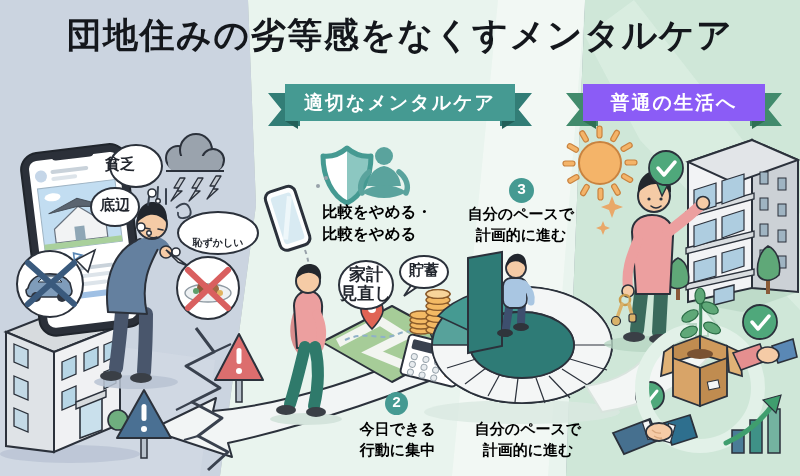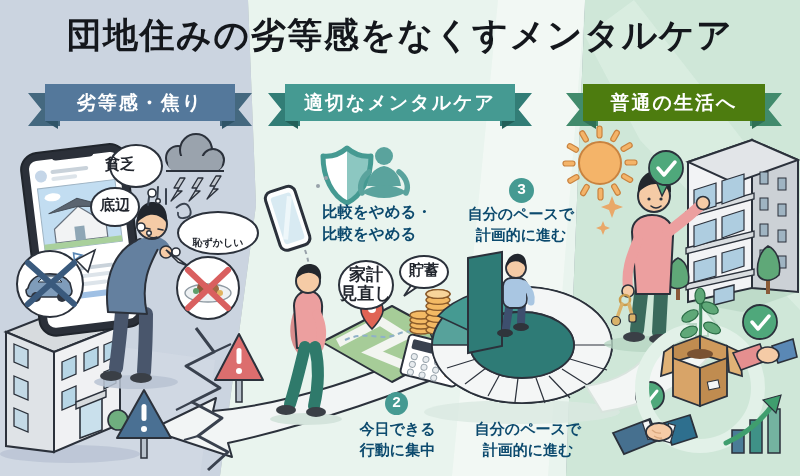--- a/index.html
+++ b/index.html
@@ -15,25 +15,25 @@
   .ribbon .flag.l{left:0;clip-path:polygon(0 0,100% 0,100% 100%,0 100%,42% 50%);}
   .ribbon .flag.r{right:0;clip-path:polygon(0 0,100% 0,58% 50%,100% 100%,0 100%);}
   .ribbon .bar{position:absolute;top:0;left:17px;right:17px;height:37px;display:flex;
                align-items:center;justify-content:center;color:#fff;font-weight:800;
                font-size:19px;letter-spacing:2px;}
   .ribbon .fold{position:absolute;width:13px;height:8px;top:37px;}
   .ribbon .fold.l{left:17px;clip-path:polygon(0 0,100% 0,100% 100%);}
   .ribbon .fold.r{right:17px;clip-path:polygon(0 0,100% 0,0 100%);}
   .r1 .bar{background:#54789b}.r1 .flag{background:#44687f}.r1 .fold{background:#2f5468}
   .r2 .bar{background:#459a92}.r2 .flag{background:#327d76}.r2 .fold{background:#236059}
-  .r3 .bar{background:#4d7c0f}.r3 .flag{background:#418b6c}.r3 .fold{background:#2f7054}
+  .r3 .bar{background:#8b5cf6}.r3 .flag{background:#418b6c}.r3 .fold{background:#2f7054}
   
   .btxt{display:flex;align-items:center;justify-content:center;font-weight:800;
         color:#22262e;text-align:center;line-height:1.12;}
-  .step{font-weight:800;color:#0c4a6e;font-size:15px;line-height:1.4;text-align:center;}
+  .step{font-weight:800;color:#000000;font-size:15px;line-height:1.4;text-align:center;}
   .calm{text-align:left;}
   .badge{width:25px;height:25px;border-radius:50%;background:#459a92;color:#fff;
          font-weight:800;font-size:15px;display:flex;align-items:center;justify-content:center;}
 </style>
 </head>
 <body>
 
 <div class="stage">
 
 <svg width="800" height="476" viewBox="0 0 800 476">
@@ -432,27 +432,20 @@
     <rect x="732" y="430" width="12" height="23" fill="#4a7c97" stroke="#2b313b" stroke-width="1.5"></rect>
     <rect x="750" y="420" width="12" height="33" fill="#3f9187" stroke="#2b313b" stroke-width="1.5"></rect>
     <rect x="768" y="409" width="12" height="44" fill="#74b3a0" stroke="#2b313b" stroke-width="1.5"></rect>
     <path d="M726,443 C746,434 760,422 771,407" stroke="#3f9e6e" stroke-width="5" fill="none" stroke-linecap="round"></path>
     <polygon points="763,400 781,395 776,413" fill="#3f9e6e" stroke="#2b313b" stroke-width="1.2"></polygon>
   </g>
 </svg>
 
 <div class="ov title">団地住みの劣等感をなくすメンタルケア</div>
 
-<div class="ov ribbon r1" style="left:28px;top:84px;width:224px;">
-  <div class="flag l"></div>
-  <div class="flag r"></div>
-  <div class="fold l"></div>
-  <div class="fold r"></div>
-  <div class="bar">劣等感・焦り</div>
-</div>
 <div class="ov ribbon r2" style="left:268px;top:84px;width:264px;">
   <div class="flag l"></div>
   <div class="flag r"></div>
   <div class="fold l"></div>
   <div class="fold r"></div>
   <div class="bar">適切なメンタルケア</div>
 </div>
 <div class="ov ribbon r3" style="left:566px;top:84px;width:216px;">
   <div class="flag l"></div>
   <div class="flag r"></div>

